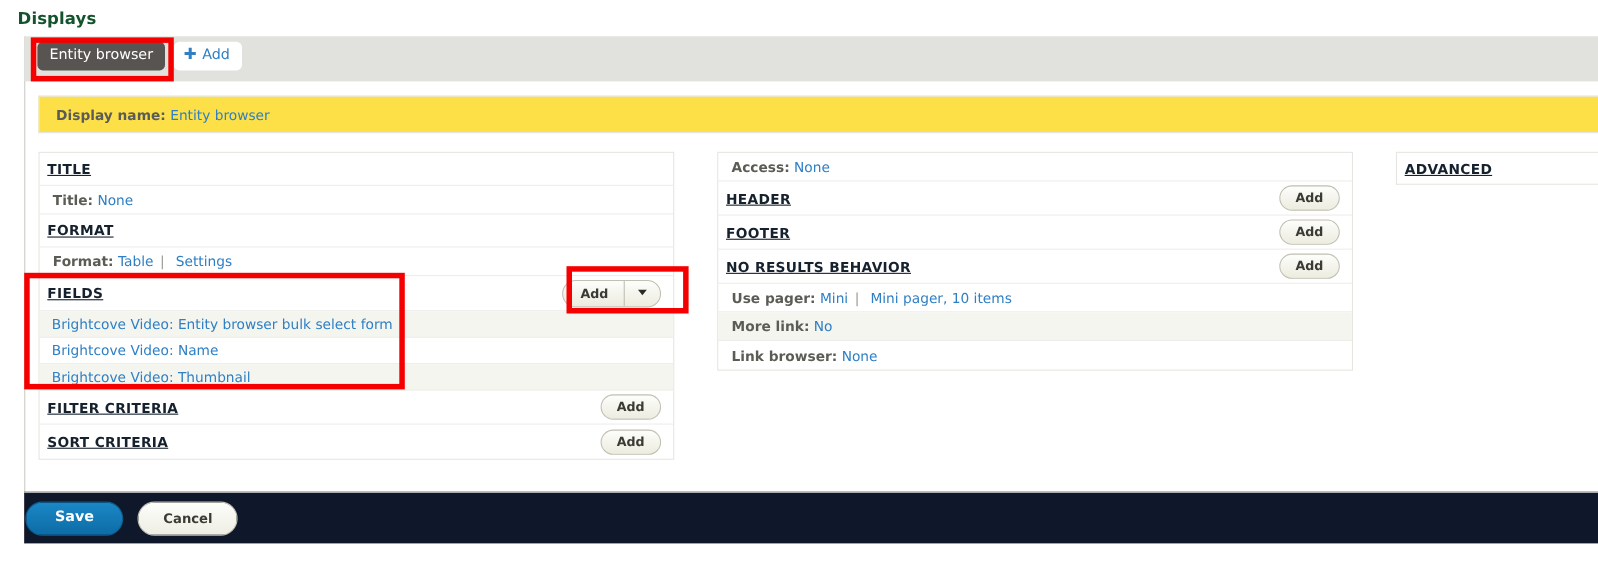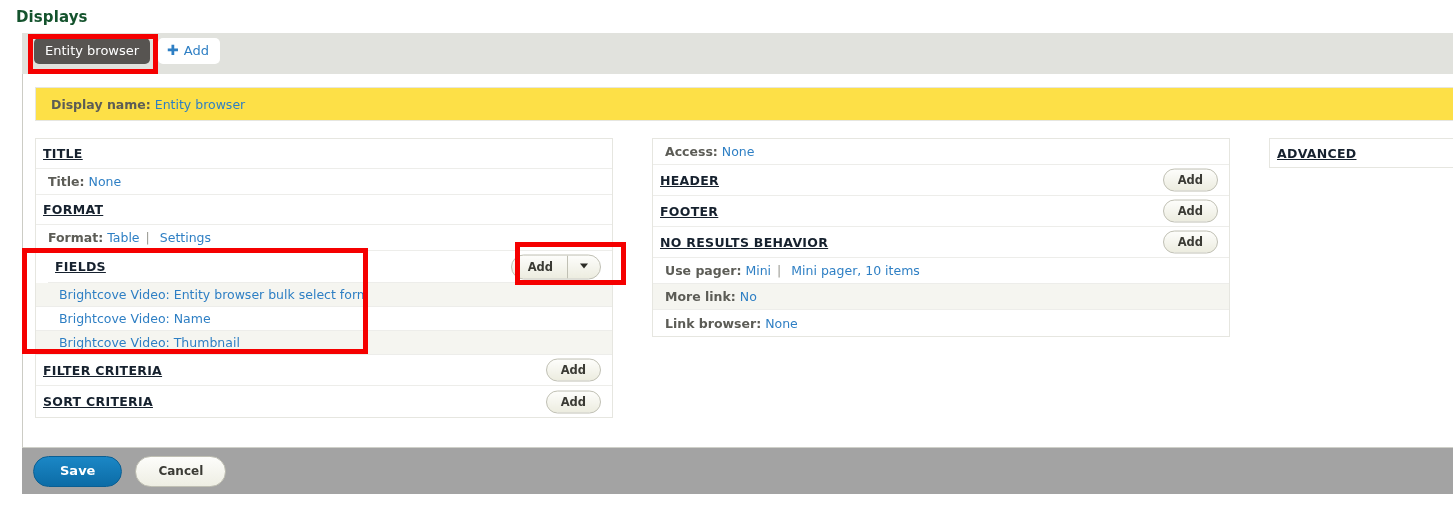--- a/index.html
+++ b/index.html
@@ -152,21 +152,21 @@
     min-height: 26px;
     font-size: 12.5px;
   }
   .sub-row.striped { background: #f5f5f0; }
   .item-row {
     padding-left: 7px;
     min-height: 24px;
     font-size: 12.5px;
   }
   .item-row.striped { background: #f5f5f0; }
-  .item-row .lnk { margin-left: 16px; }
+  .item-row .lnk { margin-left: 4px; }
 
   
   .btn {
     font-family: "DejaVu Sans", "Liberation Sans", sans-serif;
     font-size: 11.5px;
     font-weight: bold;
     color: #3b3b35;
     background: linear-gradient(to bottom, #fdfdfb 0%, #ececdf 100%);
     border: 1px solid #c0c0b4;
     border-radius: 13px;
@@ -218,26 +218,26 @@
     border-top: 5px solid #2b2b26;
   }
 
   
   .actions-bar {
     position: absolute;
     left: 22px;
     top: 447px;
     width: 1431px;
     height: 47px;
-    background: #a3a3a3;
+    background: #0f172a;
     border-top: 1px solid #cfd0c9;
     box-sizing: border-box;
     display: flex;
     align-items: center;
-    padding-left: 11px;
+    padding-left: 1px;
     gap: 13px;
   }
   .btn-primary {
     font-family: "DejaVu Sans", "Liberation Sans", sans-serif;
     font-size: 13px;
     font-weight: bold;
     color: #ffffff;
     background: linear-gradient(to bottom, #1b87c6 0%, #0c6ca6 100%);
     border: 1px solid #0b5f93;
     border-radius: 16px;
@@ -304,21 +304,21 @@
     <div class="sec-row">
       <span class="sec-title">FORMAT</span>
     </div>
     <div class="sec-row sub-row">
       <span class="lbl">Format:</span>
       <span class="lnk">Table</span>
       <span class="sep">|</span>
       <span class="lnk">Settings</span>
     </div>
 
-    <div class="sec-row" style="min-height:32px;margin-left:12px;">
+    <div class="sec-row" style="min-height:32px;">
       <span class="sec-title">FIELDS</span>
       <span class="btn-split">
         <span class="split-main">Add</span>
         <span class="split-arrow">
           <span class="caret"></span>
         </span>
       </span>
     </div>
     <div class="sec-row item-row striped">
       <span class="lnk">Brightcove Video: Entity browser bulk select form</span>

